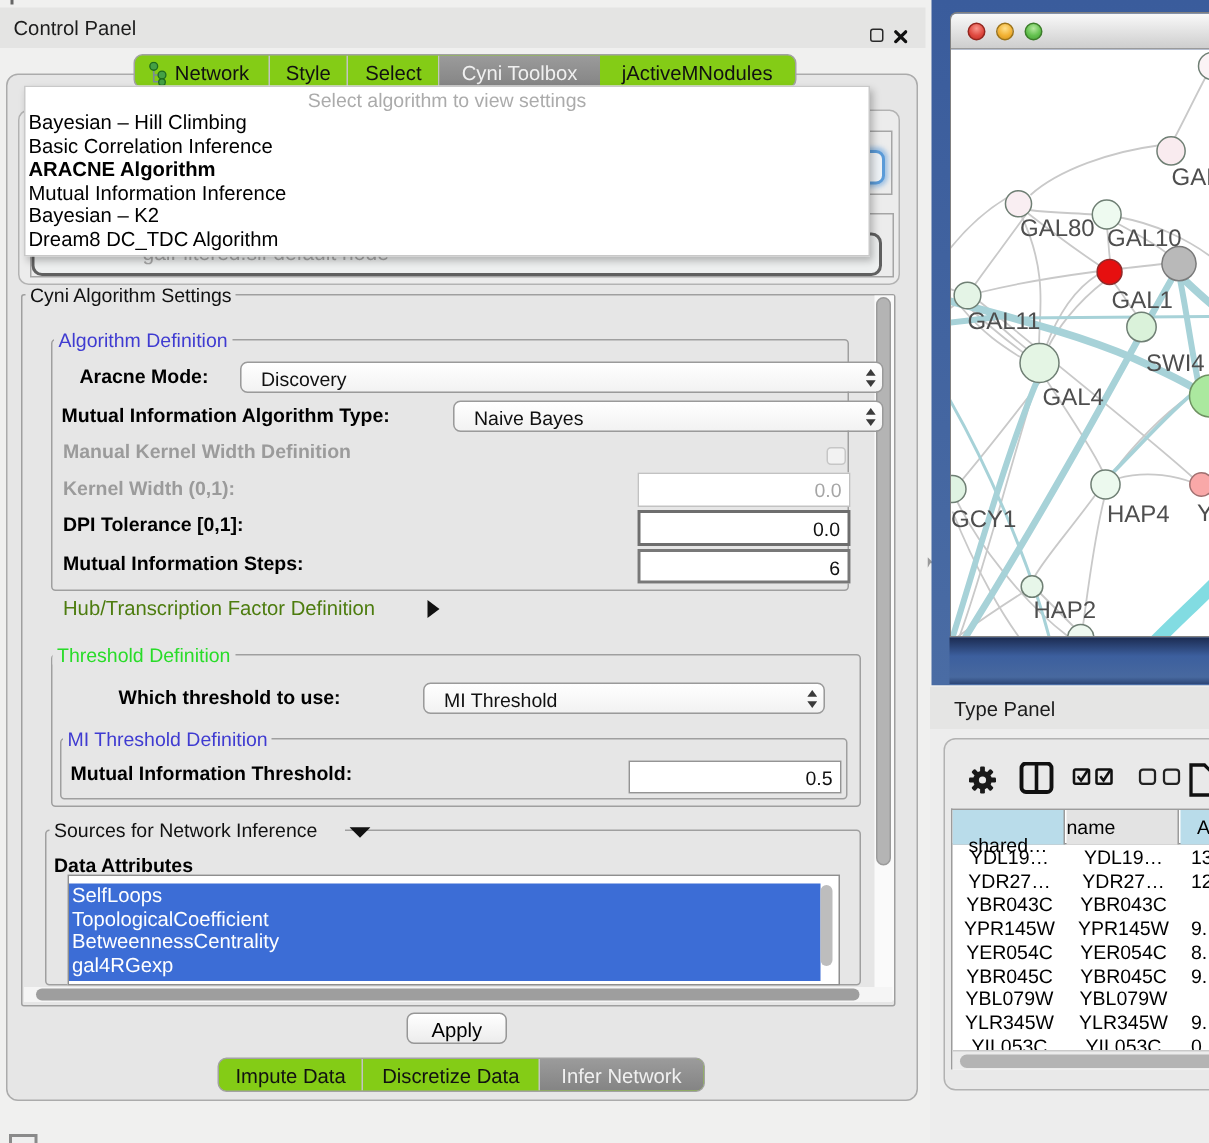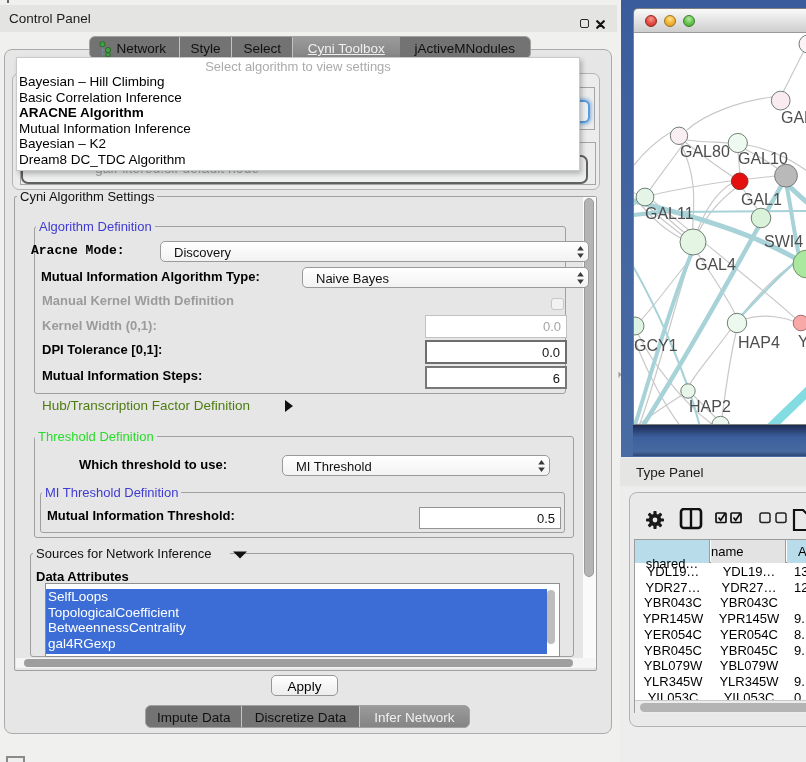--- a/index.html
+++ b/index.html
@@ -7,21 +7,21 @@
 body { position:relative; background:#f0f0ef; font-family:"Liberation Sans", sans-serif; }
 .abs { position:absolute; }
 .bold { font-weight:bold; }
 
 .group { position:absolute; border:1px solid #9f9f9f; border-radius:3px; }
 .glabel { position:absolute; background:#e6e6e6; padding:0 3px; font-size:13px; line-height:13px; }
 .combo { position:absolute; background:linear-gradient(#ffffff,#f2f2f2); border:1px solid #9a9a9a; border-radius:5px; font-size:13px; color:#111;margin-left:27px; }
 .combo .ctext { position:absolute; left:13px; top:3px; }
 .combo .arr { position:absolute; right:4px; top:4px; width:7px; height:12px; }
 .field { position:absolute; background:#fff; font-size:13px; text-align:right; padding:3px 5px 0 0; color:#111; }
-.tabbar { position:absolute; display:flex; height:23px; border:1px solid #a2a2a2; border-radius:6px; overflow:hidden; background:#737373;justify-content:center; }
+.tabbar { position:absolute; display:flex; height:23px; border:1px solid #a2a2a2; border-radius:6px; overflow:hidden; background:#84cc16;justify-content:center; }
 .tab { font-size:13.5px; color:#111; padding-top:4px; border-right:1px solid #c3c3c3; white-space:nowrap; text-align:center; }
 .tab:last-child { border-right:none; }
 .tab.sel { background:linear-gradient(#9b9b9b,#848484); color:#f0f0f0; border-right:none; }
 </style>
 </head>
 <body>
 
 <div class="abs" style="left:7px;top:0;width:2px;height:3px;background:#666;"></div>
 <div class="abs" style="left:0;top:5px;width:617px;height:27px;background:#e4e4e3;">
   <div class="abs" style="left:9px;top:6px;font-size:13.5px;color:#1c1c1c;">Control Panel</div>
@@ -36,42 +36,42 @@
 <div class="tabbar" style="left:89px;top:36px;width:442px;">
   <div class="tab" style="width:90px;position:relative;padding-left:14px;">
     <svg class="abs" style="left:9px;top:4px;" width="14" height="16" viewBox="0 0 14 16">
       <path d="M3.5 4 V13.5 H8 M3.5 9 H8" stroke="#7a8a99" stroke-width="1.1" fill="none"></path>
       <circle cx="3.5" cy="3.2" r="2.6" fill="#44a045" stroke="#1e6b1f" stroke-width="0.9"></circle>
       <circle cx="9" cy="9" r="2.6" fill="#44a045" stroke="#1e6b1f" stroke-width="0.9"></circle>
       <circle cx="9" cy="13.8" r="2.2" fill="#44a045" stroke="#1e6b1f" stroke-width="0.9"></circle>
     </svg>Network</div>
   <div class="tab" style="width:53px;">Style</div>
   <div class="tab" style="width:61px;">Select</div>
-  <div class="tab sel" style="width:107px;text-decoration:underline;">Cyni Toolbox</div>
+  <div class="tab sel" style="width:107px;">Cyni Toolbox</div>
   <div class="tab" style="width:131px;">jActiveMNodules</div>
 </div>
 
 <div class="abs" style="left:12px;top:73px;width:588px;height:117px;background:#ececec;border:1px solid #b3b3b3;border-radius:7px;"></div>
 <div class="abs" style="left:20px;top:87px;width:575px;height:43px;border:1px solid #a5a5a5;"></div>
 <div class="abs" style="left:26px;top:100px;width:564px;height:23px;background:#eef2f6;border:2.5px solid #5b9bd8;border-radius:6px;box-shadow:0 0 3px 1.5px rgba(100,160,220,0.55);"></div>
 <div class="abs" style="left:20px;top:142px;width:576px;height:43px;border:1px solid #a5a5a5;"></div>
 <div class="abs" style="left:21px;top:155px;width:567px;height:29px;background:#eef0f0;border:2px solid #606060;border-radius:7px;">
   <div class="abs" style="left:72px;top:3px;font-size:14px;color:#a8a8a8;">galFiltered.sif default node</div>
 </div>
 
 <div class="group" style="left:14px;top:196px;width:583px;height:475px;border-radius:2px;"></div>
 <div class="glabel" style="left:17px;top:190px;color:#111;">Cyni Algorithm Settings</div>
 
 <div class="abs" style="left:583px;top:197px;width:13px;height:470px;background:#fafafa;"></div>
 <div class="abs" style="left:584px;top:198px;width:10px;height:379px;background:#b4b4b4;border:1px solid #9b9b9b;border-radius:5px;"></div>
 
 <div class="group" style="left:34px;top:226px;width:532px;height:168px;"></div>
 <div class="glabel" style="left:36px;top:220px;color:#3f3bd1;">Algorithm Definition</div>
 
-<div class="abs bold" style="left:31px;top:243px;font-size:13px;font-family:Liberation Mono, monospace;">Aracne Mode:</div>
+<div class="abs bold" style="left:53px;top:243px;font-size:13px;">Aracne Mode:</div>
 <div class="combo" style="left:133px;top:241px;width:429px;height:21px;">
   <span class="ctext">Discovery</span>
   <svg class="arr" viewBox="0 0 7 12">
       <path d="M3.5 0 L6.8 4.5 H0.2 Z" fill="#3a3a3a"></path>
       <path d="M3.5 12 L0.2 7.5 H6.8 Z" fill="#3a3a3a"></path>
     </svg>
 </div>
 <div class="abs bold" style="left:41px;top:269px;font-size:13px;">Mutual Information Algorithm Type:</div>
 <div class="combo" style="left:275px;top:267px;width:287px;height:21px;">
   <span class="ctext">Naive Bayes</span>

